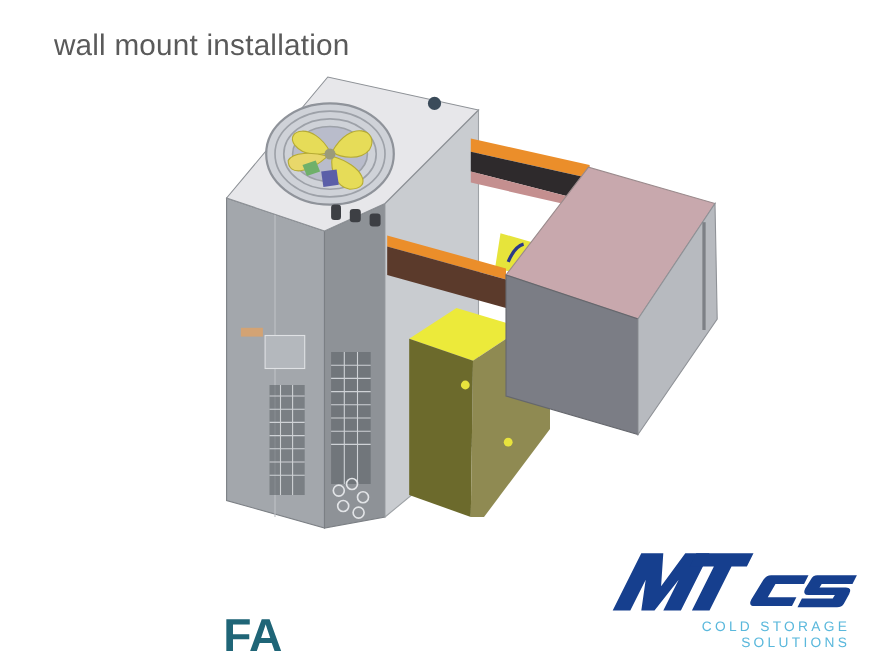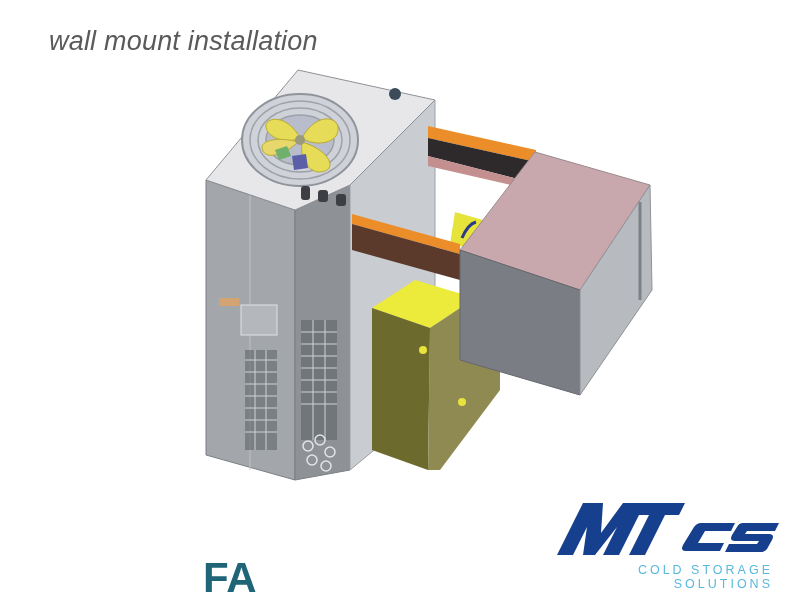--- a/index.html
+++ b/index.html
@@ -1,17 +1,17 @@
 <!DOCTYPE html>
 <html><head>
 <meta charset="utf-8">
 <style>
   html, body { margin: 0; padding: 0; background: #ffffff; }
   body { width: 801px; height: 600px; position: relative; overflow: hidden; font-family: "Liberation Sans", sans-serif; }
-  .caption { position: absolute; left: 49px; top: 26px; font-size: 27px; color: #5a5a5a; letter-spacing: 0.2px; font-family: "Liberation Sans", sans-serif; font-style: italic; }
+  .caption { position: absolute; left: 49px; top: 26px; font-size: 27px; color: #5a5a5a; letter-spacing: 0.2px; font-family: "Liberation Sans", sans-serif; }
   .model { position: absolute; left: 203px; top: 554px; font-size: 42px; font-weight: bold; color: #1f6577; font-family: "Liberation Sans", sans-serif; }
   .illustration { position: absolute; left: 0; top: 0; }
   .logo { position: absolute; left: 553px; top: 497px; width: 240px; height: 80px; }
   .logo-tagline { position: absolute; left: 553px; top: 563px; width: 220px; text-align: right; font-size: 12.5px; letter-spacing: 3px; color: #5ab8dc; font-family: "Liberation Sans", sans-serif; }
 </style>
 </head>
 <body>
 
 <div class="caption">wall mount installation</div>
 

